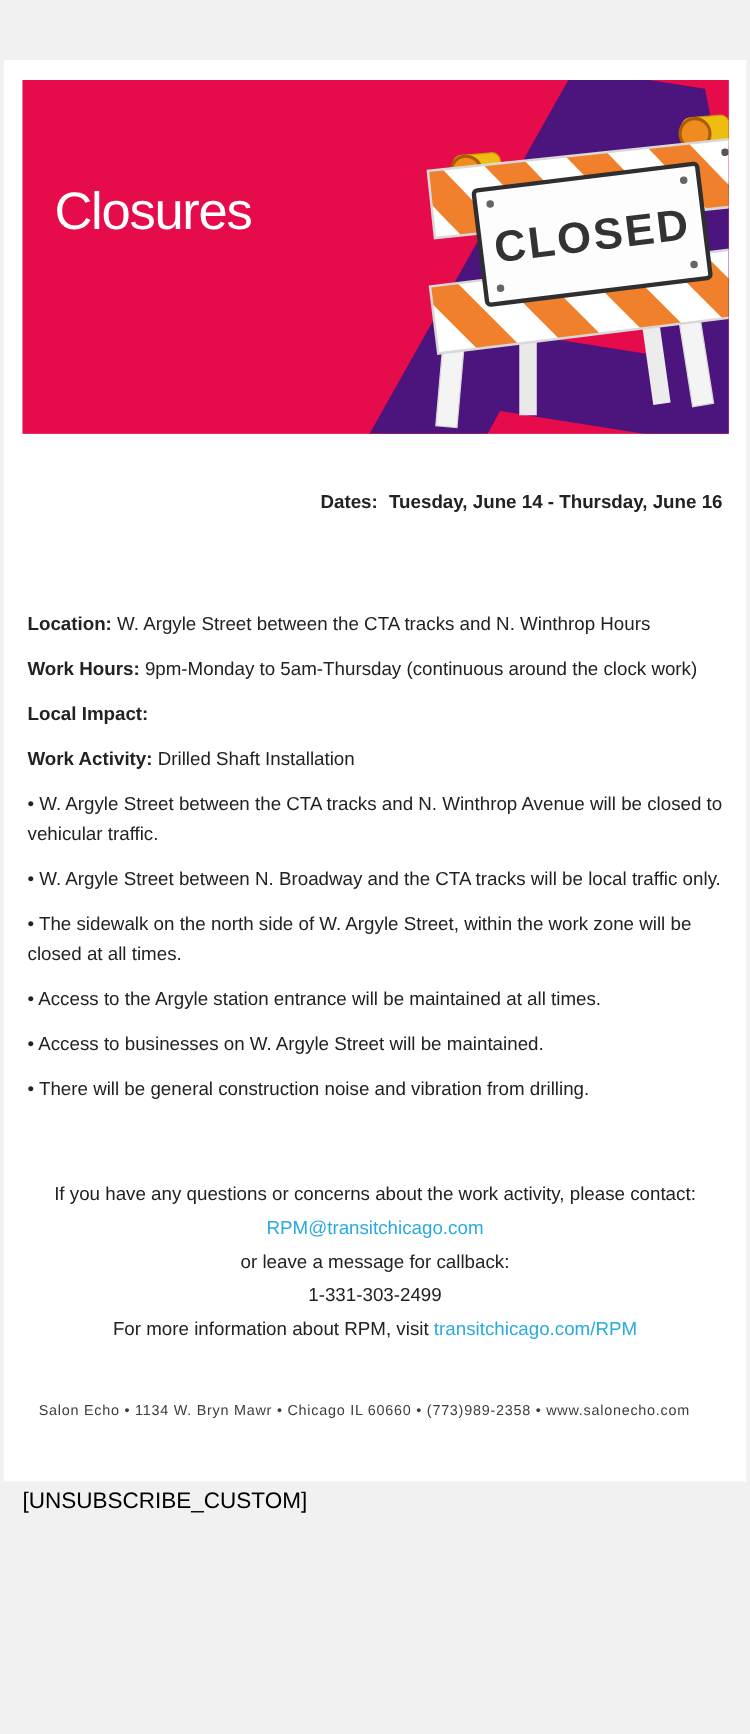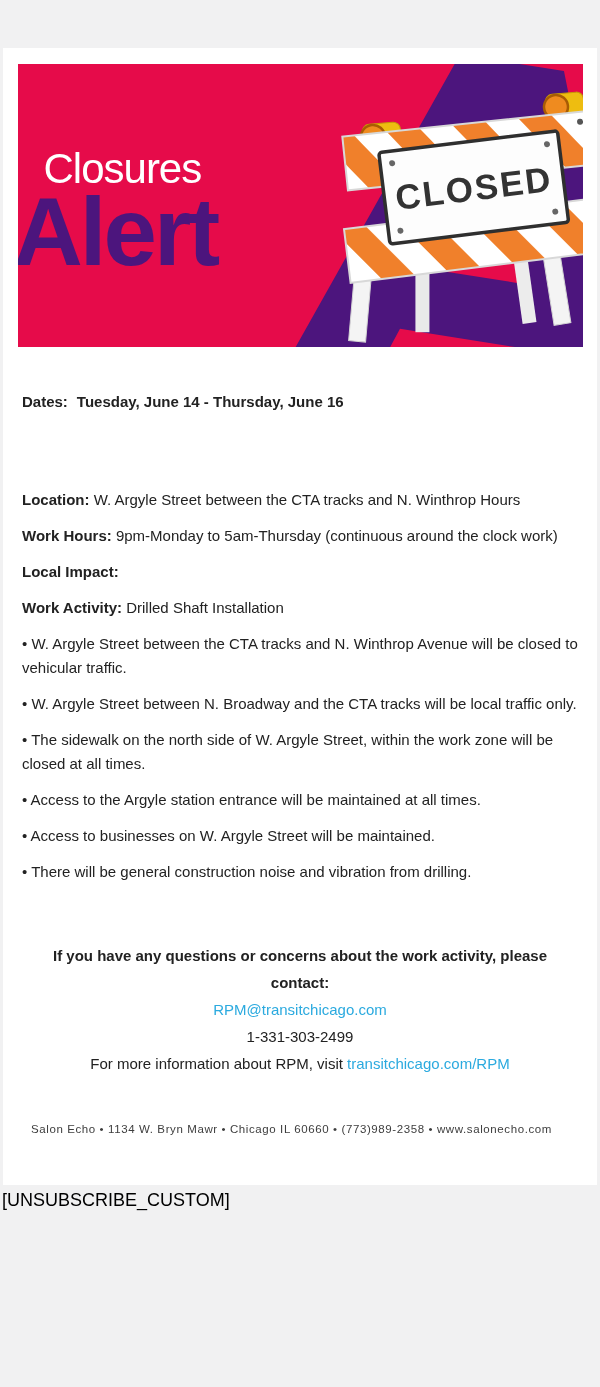--- a/index.html
+++ b/index.html
@@ -40,43 +40,44 @@
     color:var(--banner-purple); line-height:1;
   }
   
   .content{
     padding:0 19px;
     font-size:15px;
     line-height:24px;
   }
   .dates-line{
     margin-top:43px;
-    text-align:left;
+    text-align:right;
     font-weight:bold;
   }
   .dates-gap{display:inline-block; width:9px;}
   .spacer-a{height:62px;}
   .spacer-b{height:46px;}
   .content p.detail, .content p.bullet{margin:12px 0;}
   .lbl{font-weight:bold;}
   .contact-block{text-align:center;}
   .contact-block p{margin:0; line-height:27px;}
-  .contact-heading{font-weight:bold;}
+  .contact-heading{font-weight:normal;}
   a.link{color:var(--link); text-decoration:none; cursor:pointer;}
   
   .footer{
     padding:46px 28px 50px;
     font-size:11.5px;
     letter-spacing:0.6px;
     color:#3d3d3d;
   }
   .unsub{
     padding:5px 2px;
     font-size:18px;
     color:#000;
+    margin-left:16px;
   }
 </style>
 </head>
 <body>
 
 <div class="preheader-space"></div>
 
 <div class="email-card">
 
   <div class="banner">
@@ -130,21 +131,20 @@
           <rect x="368" y="78" width="180" height="92" rx="3" fill="#fdfdfd" stroke="#2f2f2f" stroke-width="3.5"></rect>
           <text x="458" y="137" text-anchor="middle" font-family="'Liberation Sans', sans-serif" font-size="35" font-weight="bold" letter-spacing="2" fill="#333333">CLOSED</text>
           <circle cx="380" cy="90" r="3" fill="#666"></circle>
           <circle cx="536" cy="90" r="3" fill="#666"></circle>
           <circle cx="380" cy="158" r="3" fill="#666"></circle>
           <circle cx="536" cy="158" r="3" fill="#666"></circle>
         </g>
       </g>
     </svg>
     <div class="banner-title-1">Closures</div>
-    <div class="banner-title-2">Alert</div>
   </div>
 
   <div class="content">
 
     <p class="dates-line"><span class="lbl">Dates:</span><span class="dates-gap"></span><span>Tuesday, June 14 - Thursday, June 16</span></p>
 
     <div class="spacer-a"></div>
 
     <p class="detail"><span class="lbl">Location:</span><span> W. Argyle Street between the CTA tracks and N. Winthrop Hours</span></p>
     <p class="detail"><span class="lbl">Work Hours:</span><span> 9pm-Monday to 5am-Thursday (continuous around the clock work)</span></p>
@@ -156,20 +156,21 @@
     <p class="bullet">• The sidewalk on the north side of W. Argyle Street, within the work zone will be closed at all times.</p>
     <p class="bullet">• Access to the Argyle station entrance will be maintained at all times.</p>
     <p class="bullet">• Access to businesses on W. Argyle Street will be maintained.</p>
     <p class="bullet">• There will be general construction noise and vibration from drilling.</p>
 
     <div class="spacer-b"></div>
 
     <div class="contact-block">
       <p class="contact-heading">If you have any questions or concerns about the work activity, please contact:</p>
       <p><a class="link" href="#">RPM@transitchicago.com</a></p>
+      <p>or leave a message for callback:</p>
       <p>1-331-303-2499</p>
       <p><span>For more information about RPM, visit </span><a class="link" href="#">transitchicago.com/RPM</a></p>
     </div>
 
   </div>
 
   <div class="footer">Salon Echo • 1134 W. Bryn Mawr • Chicago IL 60660 • (773)989-2358 • www.salonecho.com</div>
 
 </div>
 

